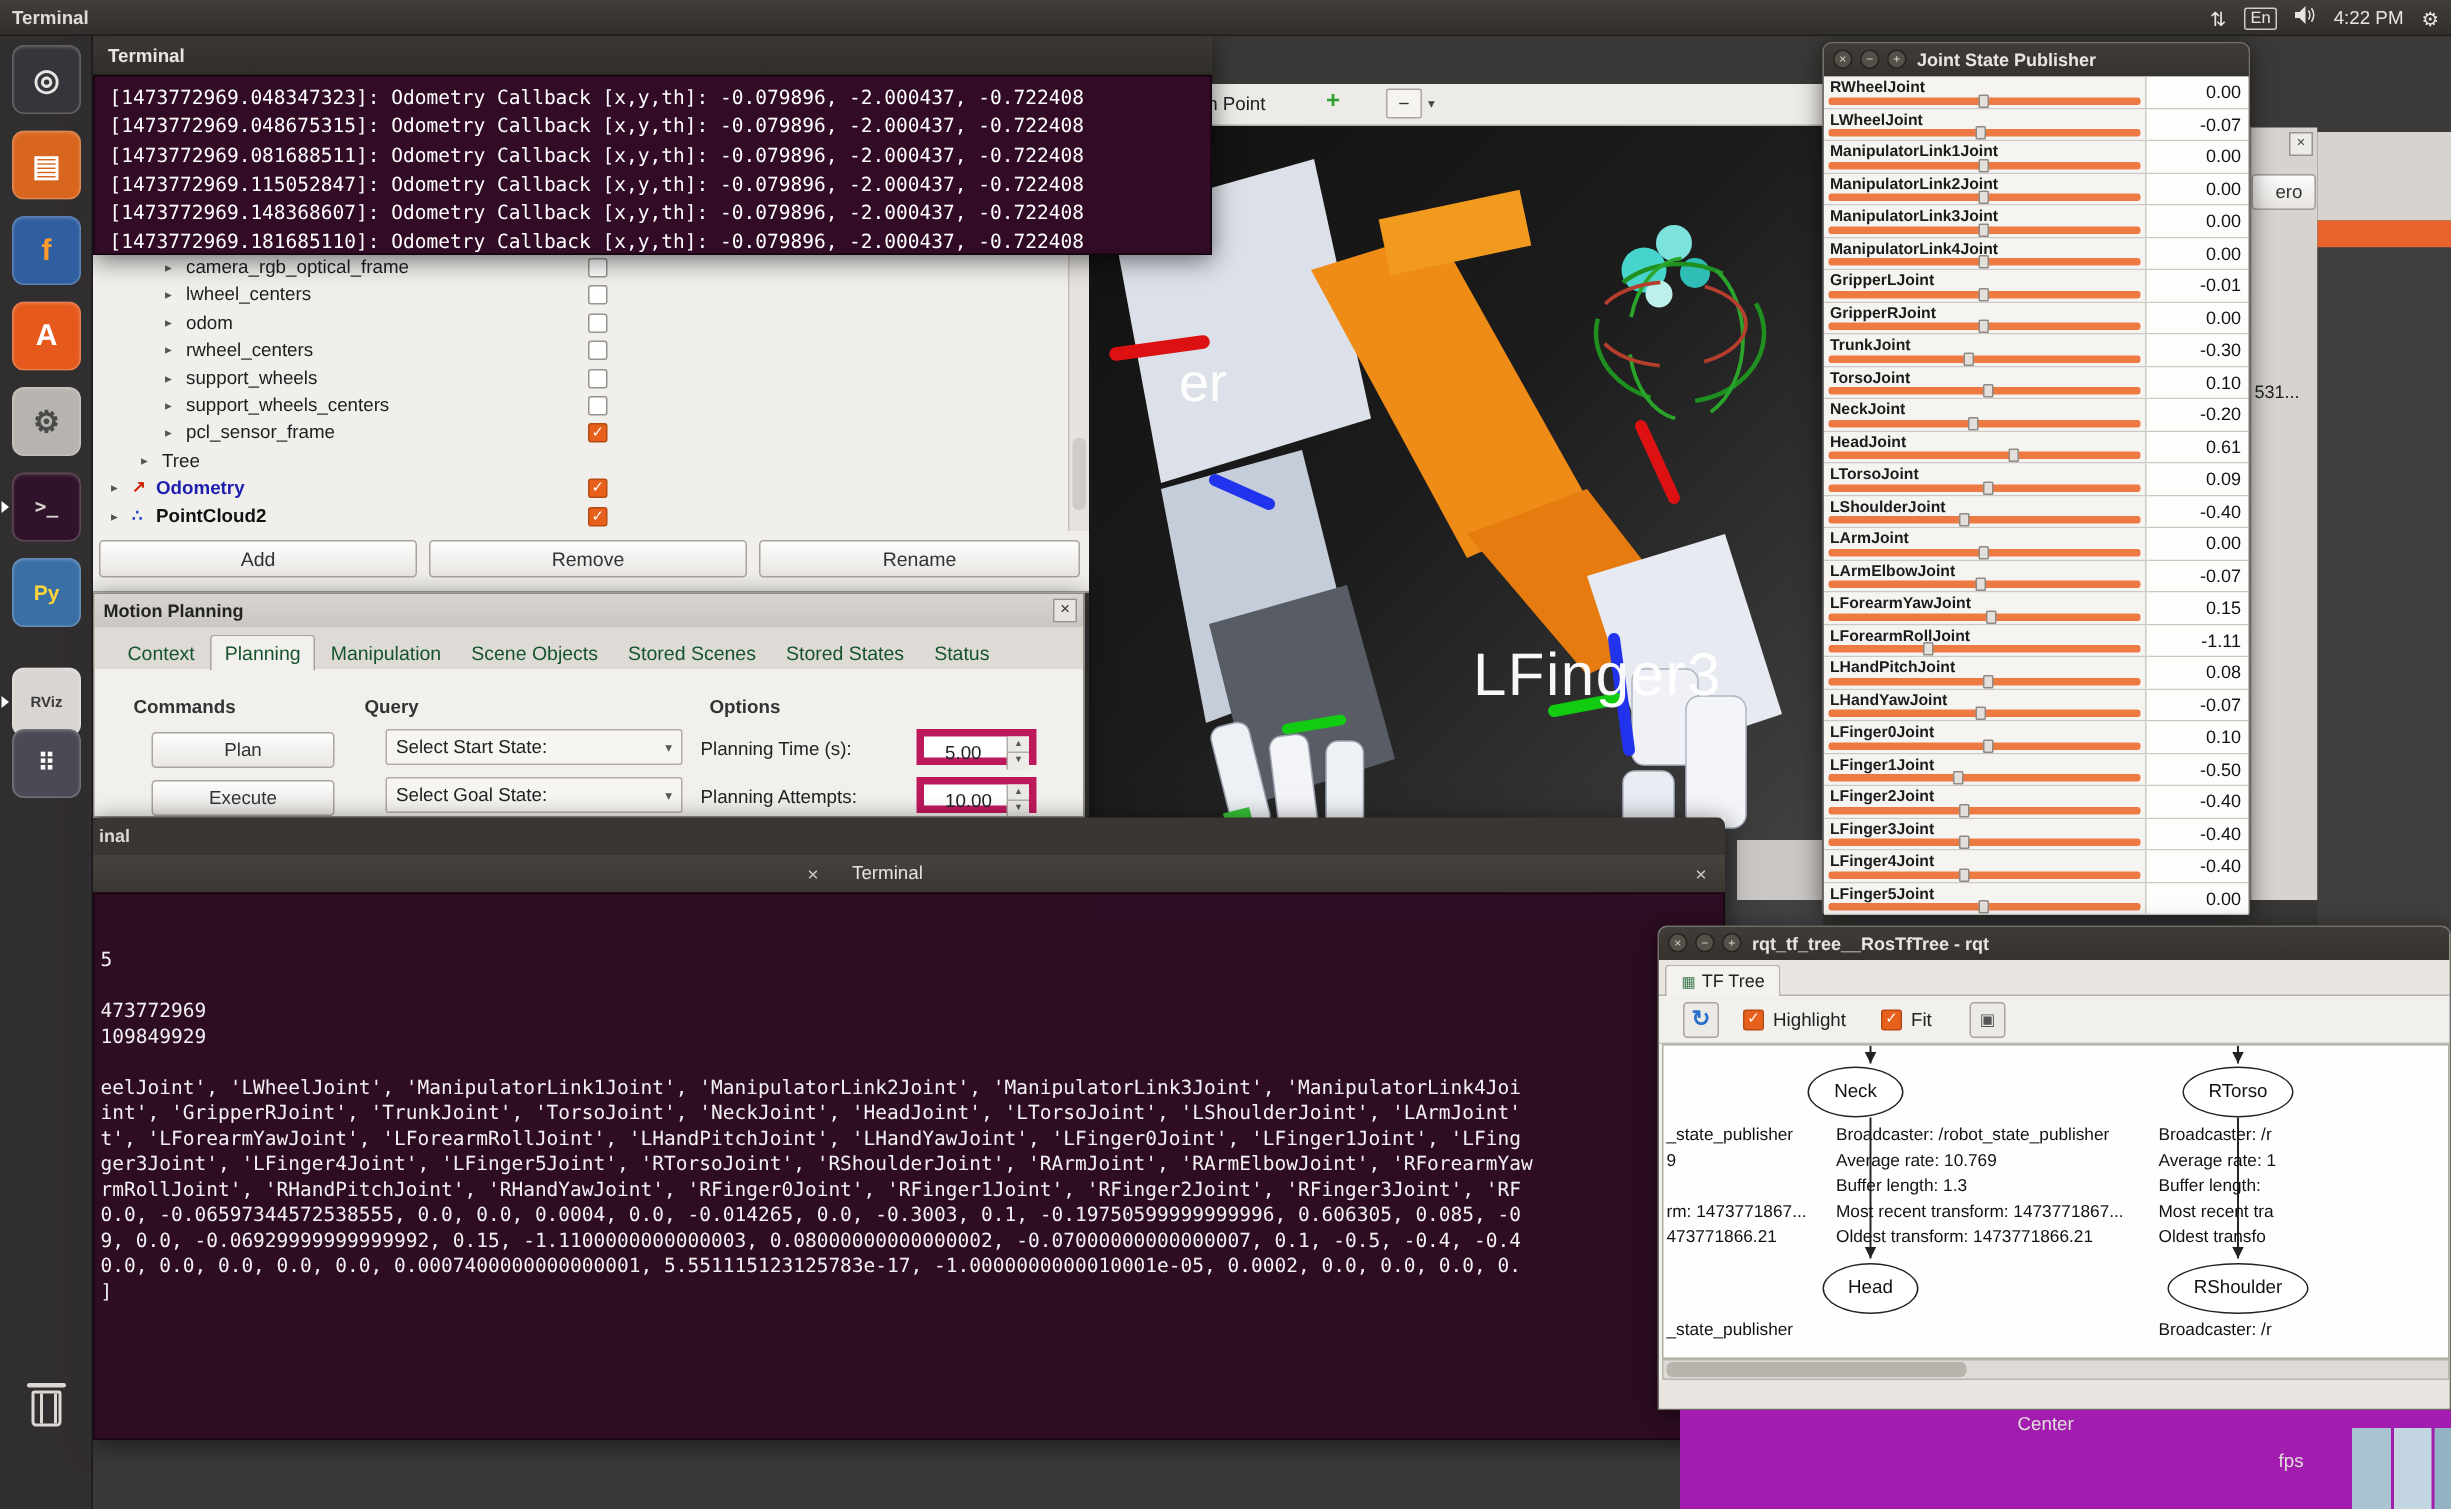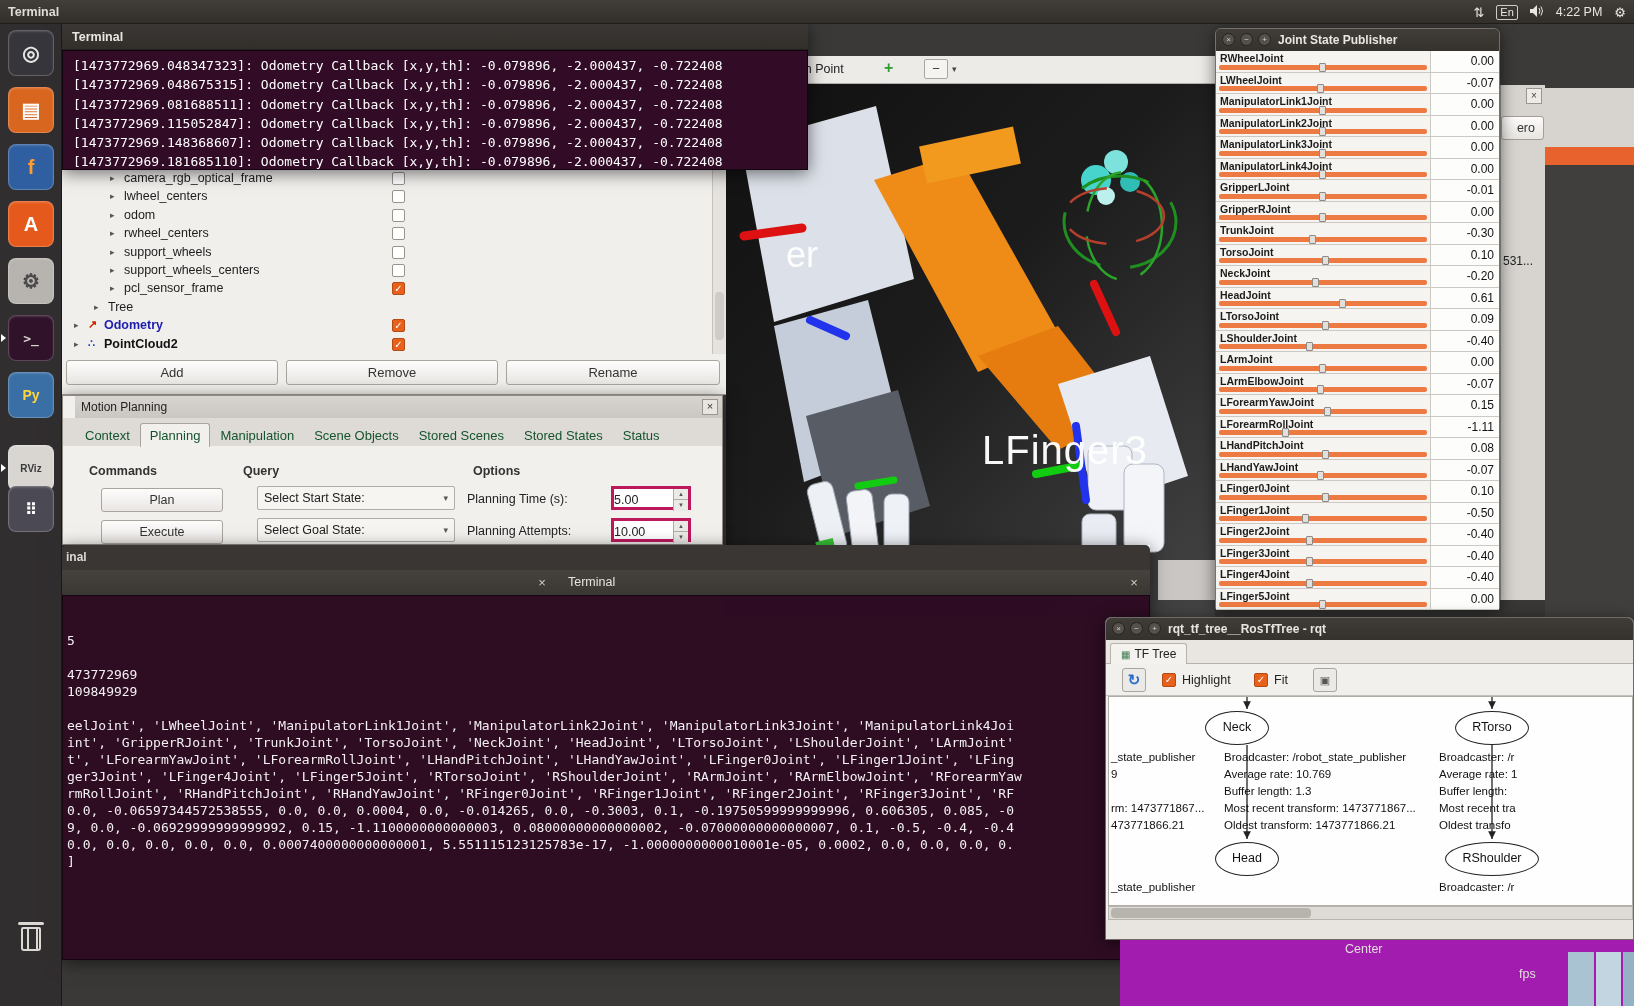--- a/index.html
+++ b/index.html
@@ -51,35 +51,35 @@
   .cbx{position:absolute;left:330px;top:2px;width:13px;height:13px;border:1px solid #98938d;background:#fff;
     border-radius:2px;font-size:10px;line-height:11px;text-align:center;color:#fff}
   .cbx.on{background:#e8611c;border-color:#b54a12}
   .tree-scroll{left:650px;top:0;width:14px;height:184px;background:#e6e3df;border-left:1px solid #c5c1bc}
   .tree-thumb{left:2px;top:122px;width:9px;height:48px;background:#cfccc7;border-radius:4px}
   .panel-btn{top:190px;height:25px;background:linear-gradient(#fdfdfc,#e9e6e3);border:1px solid #a9a49e;border-radius:3px;
     font-size:13px;color:#333;text-align:center;line-height:23px}
 
   
   #mp{left:62px;top:395px;width:661px;height:150px;border:1px solid #8f8a84;background:#f2f0ed;overflow:hidden}
-  .mp-title{left:12px;top:0;width:100%;height:25px;background:linear-gradient(#d8d4d0,#c9c5c0);border-bottom:1px solid #a39e98;
-    font-size:12px;font-weight:normal;color:#222;line-height:22px;padding-left:6px}
+  .mp-title{left:0;top:0;width:100%;height:25px;background:linear-gradient(#d8d4d0,#c9c5c0);border-bottom:1px solid #a39e98;
+    font-size:12px;font-weight:bold;color:#222;line-height:22px;padding-left:6px}
   .mp-x{right:4px;top:3px;width:16px;height:16px;background:#e8e5e1;border:1px solid #9b958e;font-size:11px;
     line-height:13px;text-align:center;color:#333}
   .mp-tabs{left:0;top:22px;width:100%;height:28px;background:#dedbd7;padding:5px 0 0 12px;white-space:nowrap}
   .mtab{display:inline-block;padding:4px 9px;font-size:13px;color:#14532d;border:1px solid transparent;border-bottom:none}
   .mtab.active{background:#f2f0ed;border-color:#a9a49e;border-radius:3px 3px 0 0}
   .mp-content{left:0;top:50px;right:0;bottom:0}
   .mp-h{font-size:12.5px;font-weight:600;color:#333}
   .mp-btn{width:122px;height:24px;background:linear-gradient(#fdfdfc,#e9e6e3);border:1px solid #a9a49e;border-radius:3px;
     font-size:12.5px;color:#333;text-align:center;line-height:22px}
   .mp-combo{width:198px;height:24px;background:#f7f5f2;border:1px solid #b1aca6;border-radius:2px;font-size:12.5px;
     color:#222;line-height:22px;padding-left:6px}
   .combo-arrow{position:absolute;right:6px;top:0;line-height:22px;font-size:9px;color:#555}
-  .mp-spin{width:80px;height:24px;background:#fff;border:3px solid #be185d;font-size:12.5px;color:#222;line-height:22px;padding-left:0}
+  .mp-spin{width:80px;height:24px;background:#fff;border:5px solid #be185d;font-size:12.5px;color:#222;line-height:22px;padding-left:14px}
   .spin-btns{position:absolute;right:0;top:0;width:15px;height:22px;border-left:1px solid #b1aca6}
   .spin-btns div{height:11px;font-size:6px;text-align:center;line-height:10px;color:#555;background:#eceae6}
   .spin-btns div:first-child{border-bottom:1px solid #b1aca6}
   .mp-lbl{font-size:12.5px;color:#222}
 
   
   #term1{left:62px;top:24px;width:746px;height:146px}
   .t1-bar{left:0;top:0;width:100%;height:26px;background:linear-gradient(#3b3734,#322e2a);border-bottom:1px solid #23201d;
     font-size:12.5px;font-weight:bold;color:#e9e5e0;line-height:26px;padding-left:10px;border-radius:5px 5px 0 0}
   .t1-body{left:0;top:26px;width:100%;height:120px;background:#320b26;border:1px solid #120410;padding:5px 0 0 10px}

